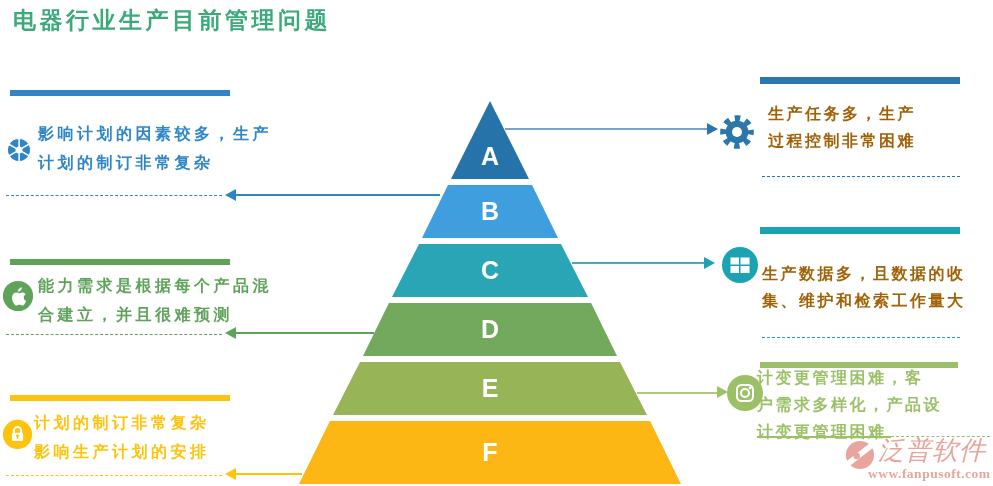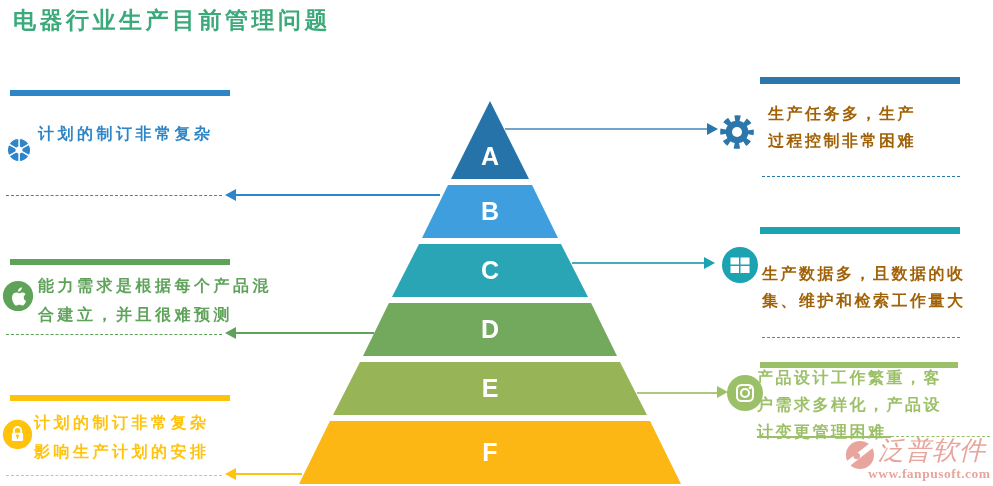--- a/index.html
+++ b/index.html
@@ -45,20 +45,21 @@
         <path d="M18 18 L18 4 A14 14 0 0 1 30.1 11 Z" transform="rotate(60 18 18)"></path>
         <path d="M18 18 L18 4 A14 14 0 0 1 30.1 11 Z" transform="rotate(120 18 18)"></path>
         <path d="M18 18 L18 4 A14 14 0 0 1 30.1 11 Z" transform="rotate(180 18 18)"></path>
         <path d="M18 18 L18 4 A14 14 0 0 1 30.1 11 Z" transform="rotate(240 18 18)"></path>
         <path d="M18 18 L18 4 A14 14 0 0 1 30.1 11 Z" transform="rotate(300 18 18)"></path>
       </g>
       <circle cx="18" cy="18" r="4.2" fill="#fff"></circle>
     </svg>
   </span>
   <div class="txt" style="left: 38px; top: 119px; color: rgb(46, 134, 200);">
+    <div>影响计划的因素较多，生产</div>
     <div>计划的制订非常复杂</div>
   </div>
   <div class="dash" style="left: 6px; top: 195px; width: 216px; border-top-color: rgb(46, 134, 200);"></div>
   <div class="line" style="left: 236px; top: 194px; width: 204px; background-color: rgb(46, 134, 200);"></div>
   <div class="ah left" style="left: 225px; top: 189px; border-right-color: rgb(46, 134, 200);"></div>
 
   <div class="bar" style="left: 10px; top: 259px; width: 220px; height: 6px; background-color: rgb(95, 163, 91);"></div>
   <span class="icon" style="left: 2px; top: 280px; color: rgb(95, 163, 91);">
     <svg viewBox="0 0 36 36" width="32" height="32">
       <circle cx="18" cy="18" r="17" fill="currentColor"></circle>
@@ -133,21 +134,21 @@
   <div class="ah right" style="left: 717px; top: 386px; border-left-color: rgb(156, 192, 104);"></div>
   <span class="icon" style="left: 727px; top: 375px; color: rgb(156, 192, 104);">
     <svg viewBox="0 0 36 36" width="36" height="36">
       <circle cx="18" cy="18" r="18" fill="currentColor"></circle>
       <rect x="10" y="10" width="16" height="16" rx="4.5" fill="none" stroke="#fff" stroke-width="2"></rect>
       <circle cx="18" cy="18" r="4" fill="none" stroke="#fff" stroke-width="2"></circle>
       <circle cx="23.2" cy="12.8" r="1.5" fill="#fff"></circle>
     </svg>
   </span>
   <div class="txt r" style="left: 757px; top: 364px; color: rgb(156, 192, 104);">
-    <div>产品设计工作繁重，客</div>
+    <div>计变更管理困难，客</div>
     <div>户需求多样化，产品设</div>
     <div>计变更管理困难</div>
   </div>
   <div class="line" style="left: 757px; top: 436px; width: 134px; background-color: rgb(156, 192, 104);"></div>
   <div class="dash" style="left: 891px; top: 436px; width: 99px; border-top-color: rgb(156, 192, 104);"></div>
 
   <div class="lvl lvl-a" style="left: 451px; top: 101px; width: 78px; height: 78px; background-color: rgb(37, 115, 169);">
     <span>A</span>
   </div>
   <div class="lvl lvl-b" style="left: 422px; top: 185px; width: 136px; height: 53px; background-color: rgb(62, 158, 222);">

